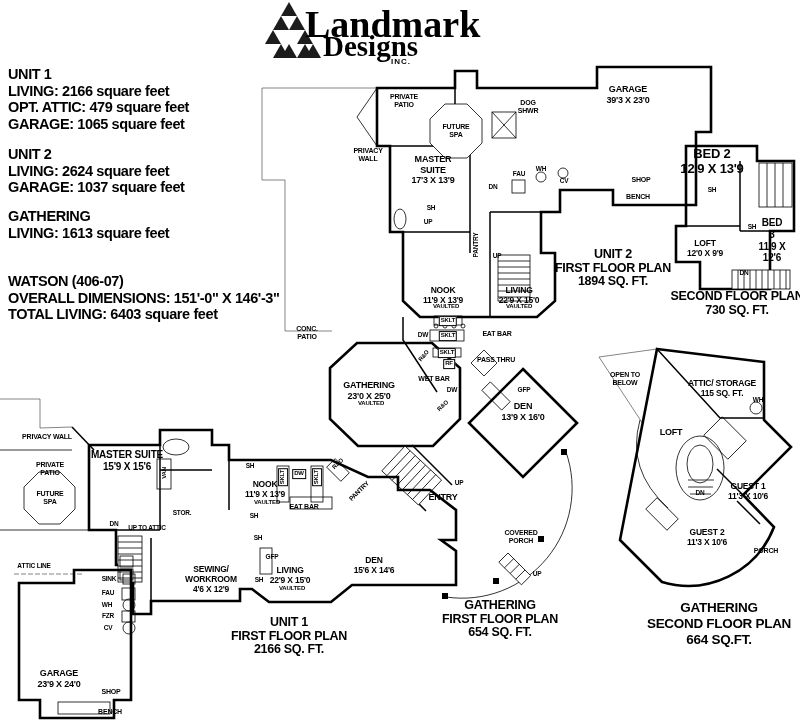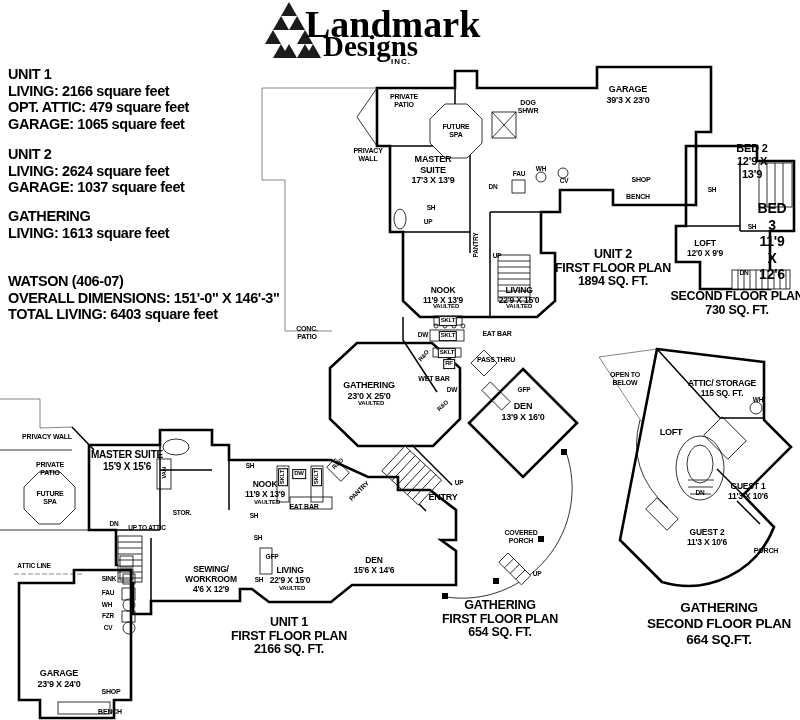--- a/index.html
+++ b/index.html
@@ -234,25 +234,25 @@
       <span class="room-label" style="left: 431px; top: 208px; font-size: 6.5px; transform: translate(-50%, -50%);">SH</span>
       <span class="room-label" style="left: 428px; top: 222px; font-size: 6.5px; transform: translate(-50%, -50%);">UP</span>
       <span class="room-label" style="left: 476px; top: 245px; font-size: 6.5px; transform: translate(-50%, -50%) rotate(-90deg);">PANTRY</span>
       <span class="room-label" style="left: 443px; top: 295px; font-size: 8.5px; transform: translate(-50%, -50%);">NOOK
 11'9 X 13'9</span>
       <span class="room-label" style="left: 446px; top: 307px; font-size: 6px; transform: translate(-50%, -50%);">VAULTED</span>
       <span class="room-label" style="left: 497px; top: 256px; font-size: 6.5px; transform: translate(-50%, -50%);">UP</span>
       <span class="room-label" style="left: 519px; top: 295px; font-size: 8.5px; transform: translate(-50%, -50%);">LIVING
 22'9 X 15'0</span>
       <span class="room-label" style="left: 519px; top: 307px; font-size: 6px; transform: translate(-50%, -50%);">VAULTED</span>
-      <span class="room-label" style="left: 752px; top: 161px; font-size: 11px; transform: translate(-50%, -50%);">BED 2
+      <span class="room-label" style="left: 712px; top: 161px; font-size: 13px; transform: translate(-50%, -50%);">BED 2
 12'9 X 13'9</span>
       <span class="room-label" style="left: 712px; top: 190px; font-size: 6.5px; transform: translate(-50%, -50%);">SH</span>
       <span class="room-label" style="left: 752px; top: 227px; font-size: 6.5px; transform: translate(-50%, -50%);">SH</span>
-      <span class="room-label" style="left: 772px; top: 241px; font-size: 14px; transform: translate(-50%, -50%);">BED 3
+      <span class="room-label" style="left: 772px; top: 241px; font-size: 10px; transform: translate(-50%, -50%);">BED 3
 11'9 X 12'6</span>
       <span class="room-label" style="left: 705px; top: 248px; font-size: 8.5px; transform: translate(-50%, -50%);">LOFT
 12'0 X 9'9</span>
       <span class="room-label" style="left: 744px; top: 273px; font-size: 6.5px; transform: translate(-50%, -50%);">DN</span>
       <span class="room-label" style="left: 307px; top: 333px; font-size: 7px; transform: translate(-50%, -50%);">CONC.
 PATIO</span>
       <span class="room-label boxed" style="left: 448px; top: 321px; font-size: 6px; transform: translate(-50%, -50%);">SKLT</span>
       <span class="room-label boxed" style="left: 448px; top: 336px; font-size: 6px; transform: translate(-50%, -50%);">SKLT</span>
       <span class="room-label boxed" style="left: 447px; top: 353px; font-size: 6px; transform: translate(-50%, -50%);">SKLT</span>
       <span class="room-label" style="left: 423px; top: 335px; font-size: 6.5px; transform: translate(-50%, -50%);">DW</span>

